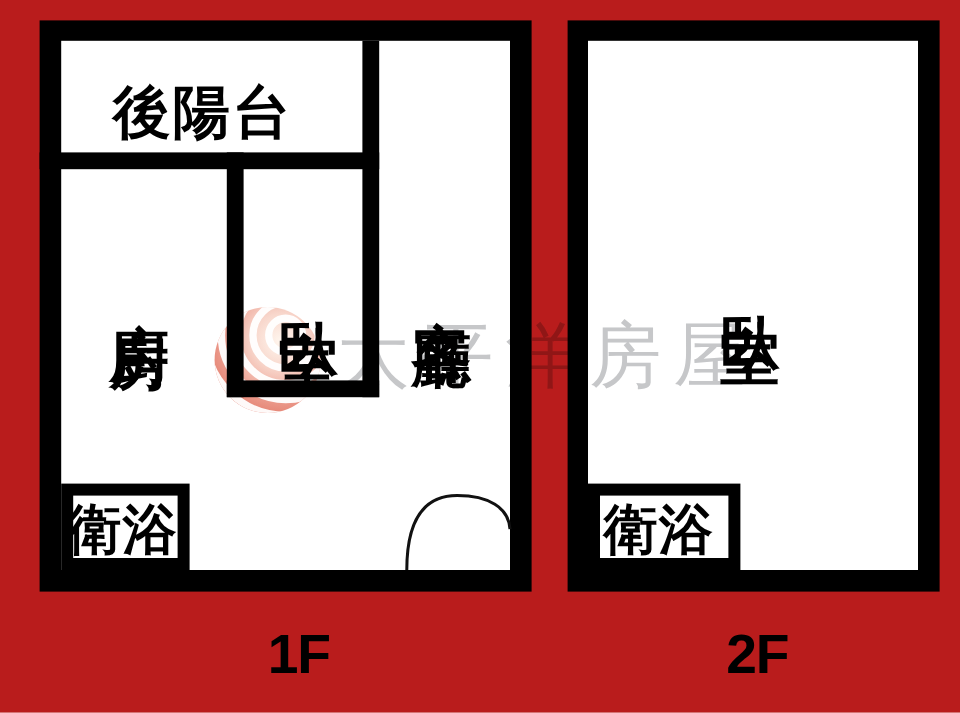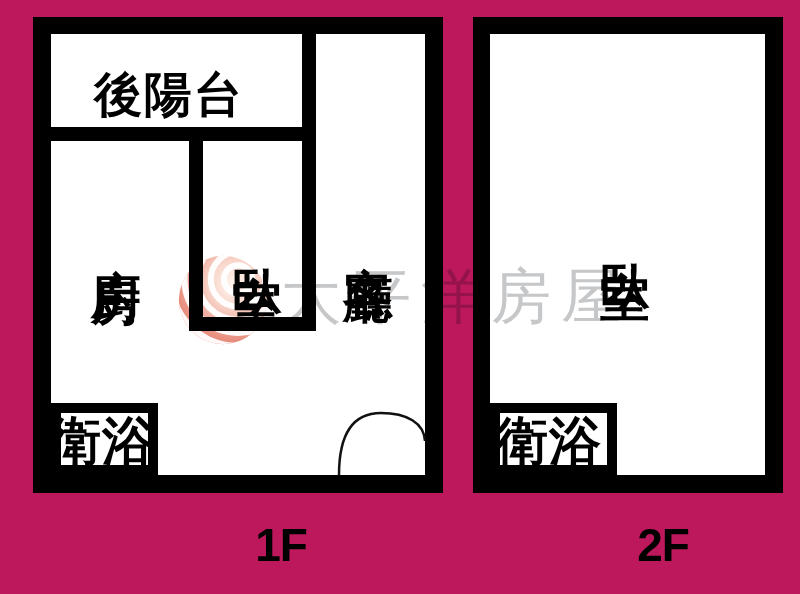--- a/index.html
+++ b/index.html
@@ -1,50 +1,49 @@
 <!DOCTYPE html>
 <html><head>
 <meta charset="utf-8">
 <style>
   html,body { margin:0; padding:0; background:#ffffff; }
   .stage {
     position:relative;
     width:800px; height:594px;
-    background:#be185d;
+    background:#b91c1c;
     overflow:hidden;
     font-family:"Liberation Sans", sans-serif;
   }
   .plan-svg { position:absolute; left:0; top:0; width:800px; height:594px; }
 
   .room-label {
     position:absolute;
     transform:translate(-50%,-50%);
     color:#000;
     font-weight:700;
     line-height:1.05;
     white-space:nowrap;
     z-index:2;
   }
   .h48 { font-size:48px; letter-spacing:2px; }
-  .h40 { font-size:52px; letter-spacing:1px; }
+  .h40 { font-size:45px; letter-spacing:1px; }
   .v50 {
     font-size:50px;
     writing-mode:vertical-rl;
     text-orientation:upright;
     letter-spacing:5px;
   }
   .caption {
     position:absolute;
     transform:translate(-50%,-50%);
     font-size:46px;
     font-weight:600;
     letter-spacing:-1px;
     color:#000;
     z-index:2;
-    margin-left:32px;
   }
   .watermark {
     position:absolute; left:0; top:0; width:800px; height:420px;
     mix-blend-mode:multiply;
     pointer-events:none;
     z-index:3;
   }
   .watermark-text {
     position:absolute;
     left:281px; top:297px;

